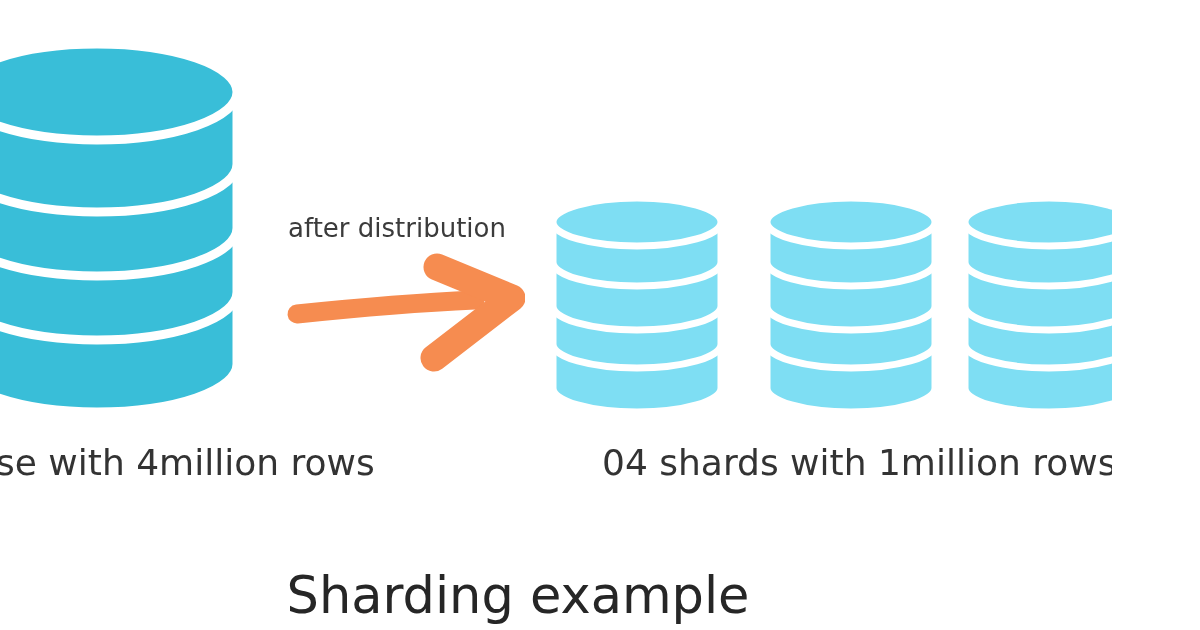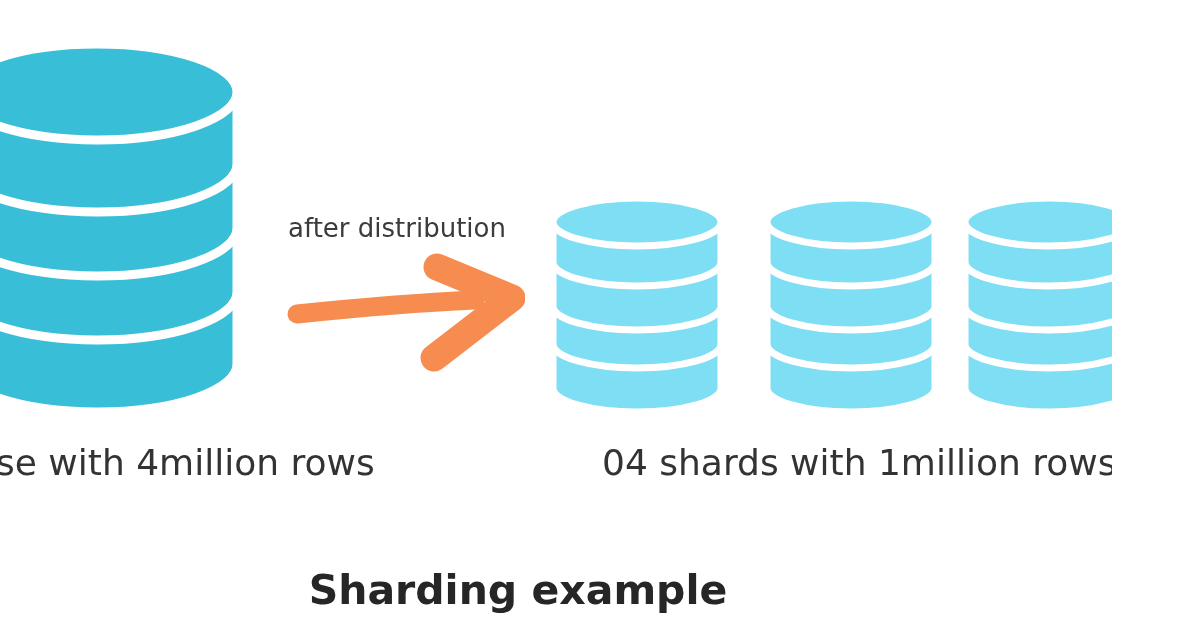--- a/index.html
+++ b/index.html
@@ -26,21 +26,21 @@
   .caption{
     top:440px;
     font-size:36px;line-height:1.3;
     color:#333333;white-space:nowrap;
   }
   .caption-left{left:-4px;}
   .caption-right{left:602px;}
   .diagram-title{
     left:518px;top:566px;
     transform:translateX(-50%);
-    font-size:41px;font-weight:700;
+    font-size:51px;font-weight:400;
     color:#262626;white-space:nowrap;
   }
   .defs-hidden{position:absolute;width:0;height:0;overflow:hidden;}
 </style>
 </head>
 <body>
 
 <svg class="defs-hidden" aria-hidden="true">
   <defs>
     <symbol id="db-small" viewBox="0 0 168 220">

